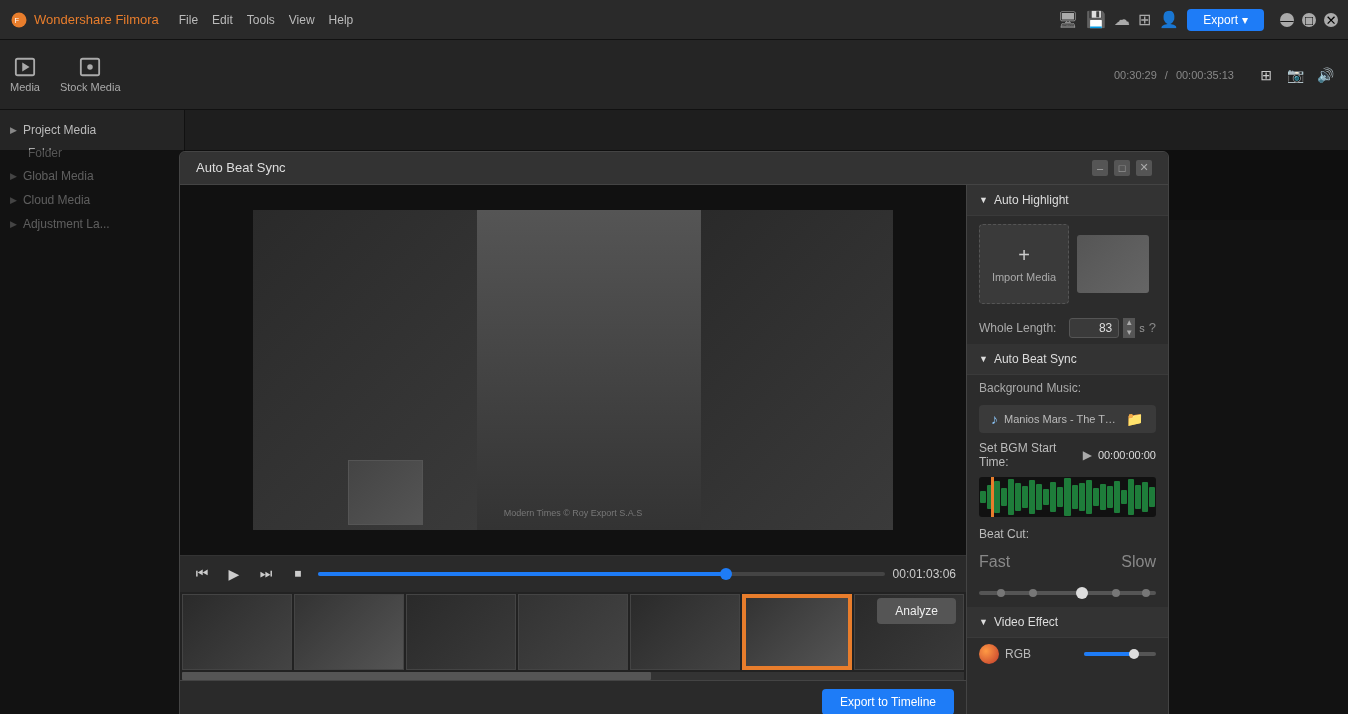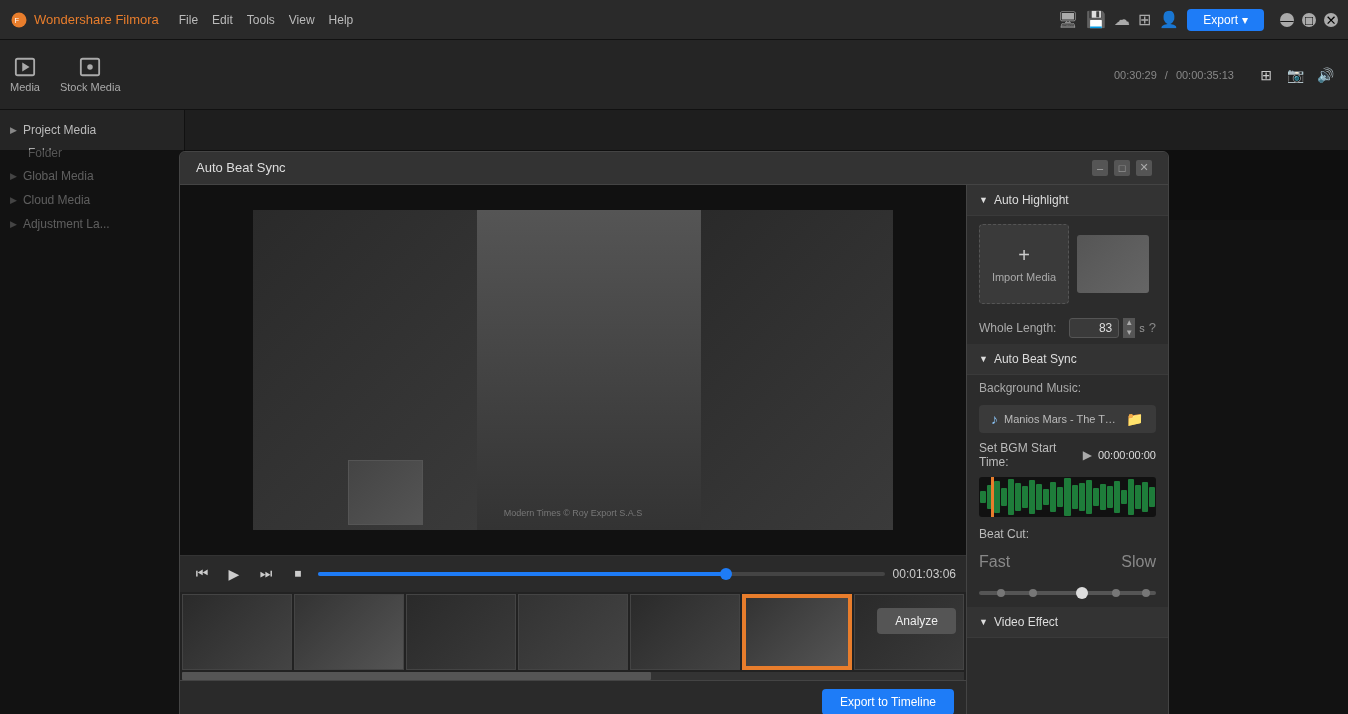--- a/index.html
+++ b/index.html
@@ -630,21 +630,21 @@
             <button class="transport-btn">⏭</button>
             <button class="transport-btn">⏹</button>
             <div class="transport-slider">
               <div class="transport-progress"></div>
               <div class="transport-thumb"></div>
             </div>
             <span class="transport-time">00:01:03:06</span>
           </div>
 
           <div style="position:relative;">
-            <div style="position:absolute;top:16px;right:10px;z-index:10;">
+            <div style="position:absolute;top:6px;right:10px;z-index:10;">
               <button class="analyze-btn">Analyze</button>
             </div>
             <div class="thumb-strip">
               <div class="thumb-item">
                   <div class="thumb-bg" style="background:linear-gradient(135deg,#2a2a2a,#444);"></div>
                 </div>
               <div class="thumb-item">
                   <div class="thumb-bg" style="background:linear-gradient(135deg,#333,#555);"></div>
                 </div>
               <div class="thumb-item">
@@ -777,20 +777,28 @@
                 <div style="position:absolute;left:92%;top:50%;transform:translateY(-50%);width:8px;height:8px;background:#777;border-radius:50%;"></div>
               </div>
             </div>
           </div>
 
           <div class="section-header">
             <span class="arrow">▼</span>
             <span>Video Effect</span>
           </div>
 
+          <div class="effect-row">
+            <div class="effect-color-ball"></div>
+            <span class="effect-label">RGB</span>
+            <div class="effect-slider-track">
+              <div class="effect-slider-fill"></div>
+              <div class="effect-slider-thumb"></div>
+            </div>
+          </div>
 
         </div>
       </div>
     </div>
   </div>
 
   <div class="main-right">
     
   </div>
 

